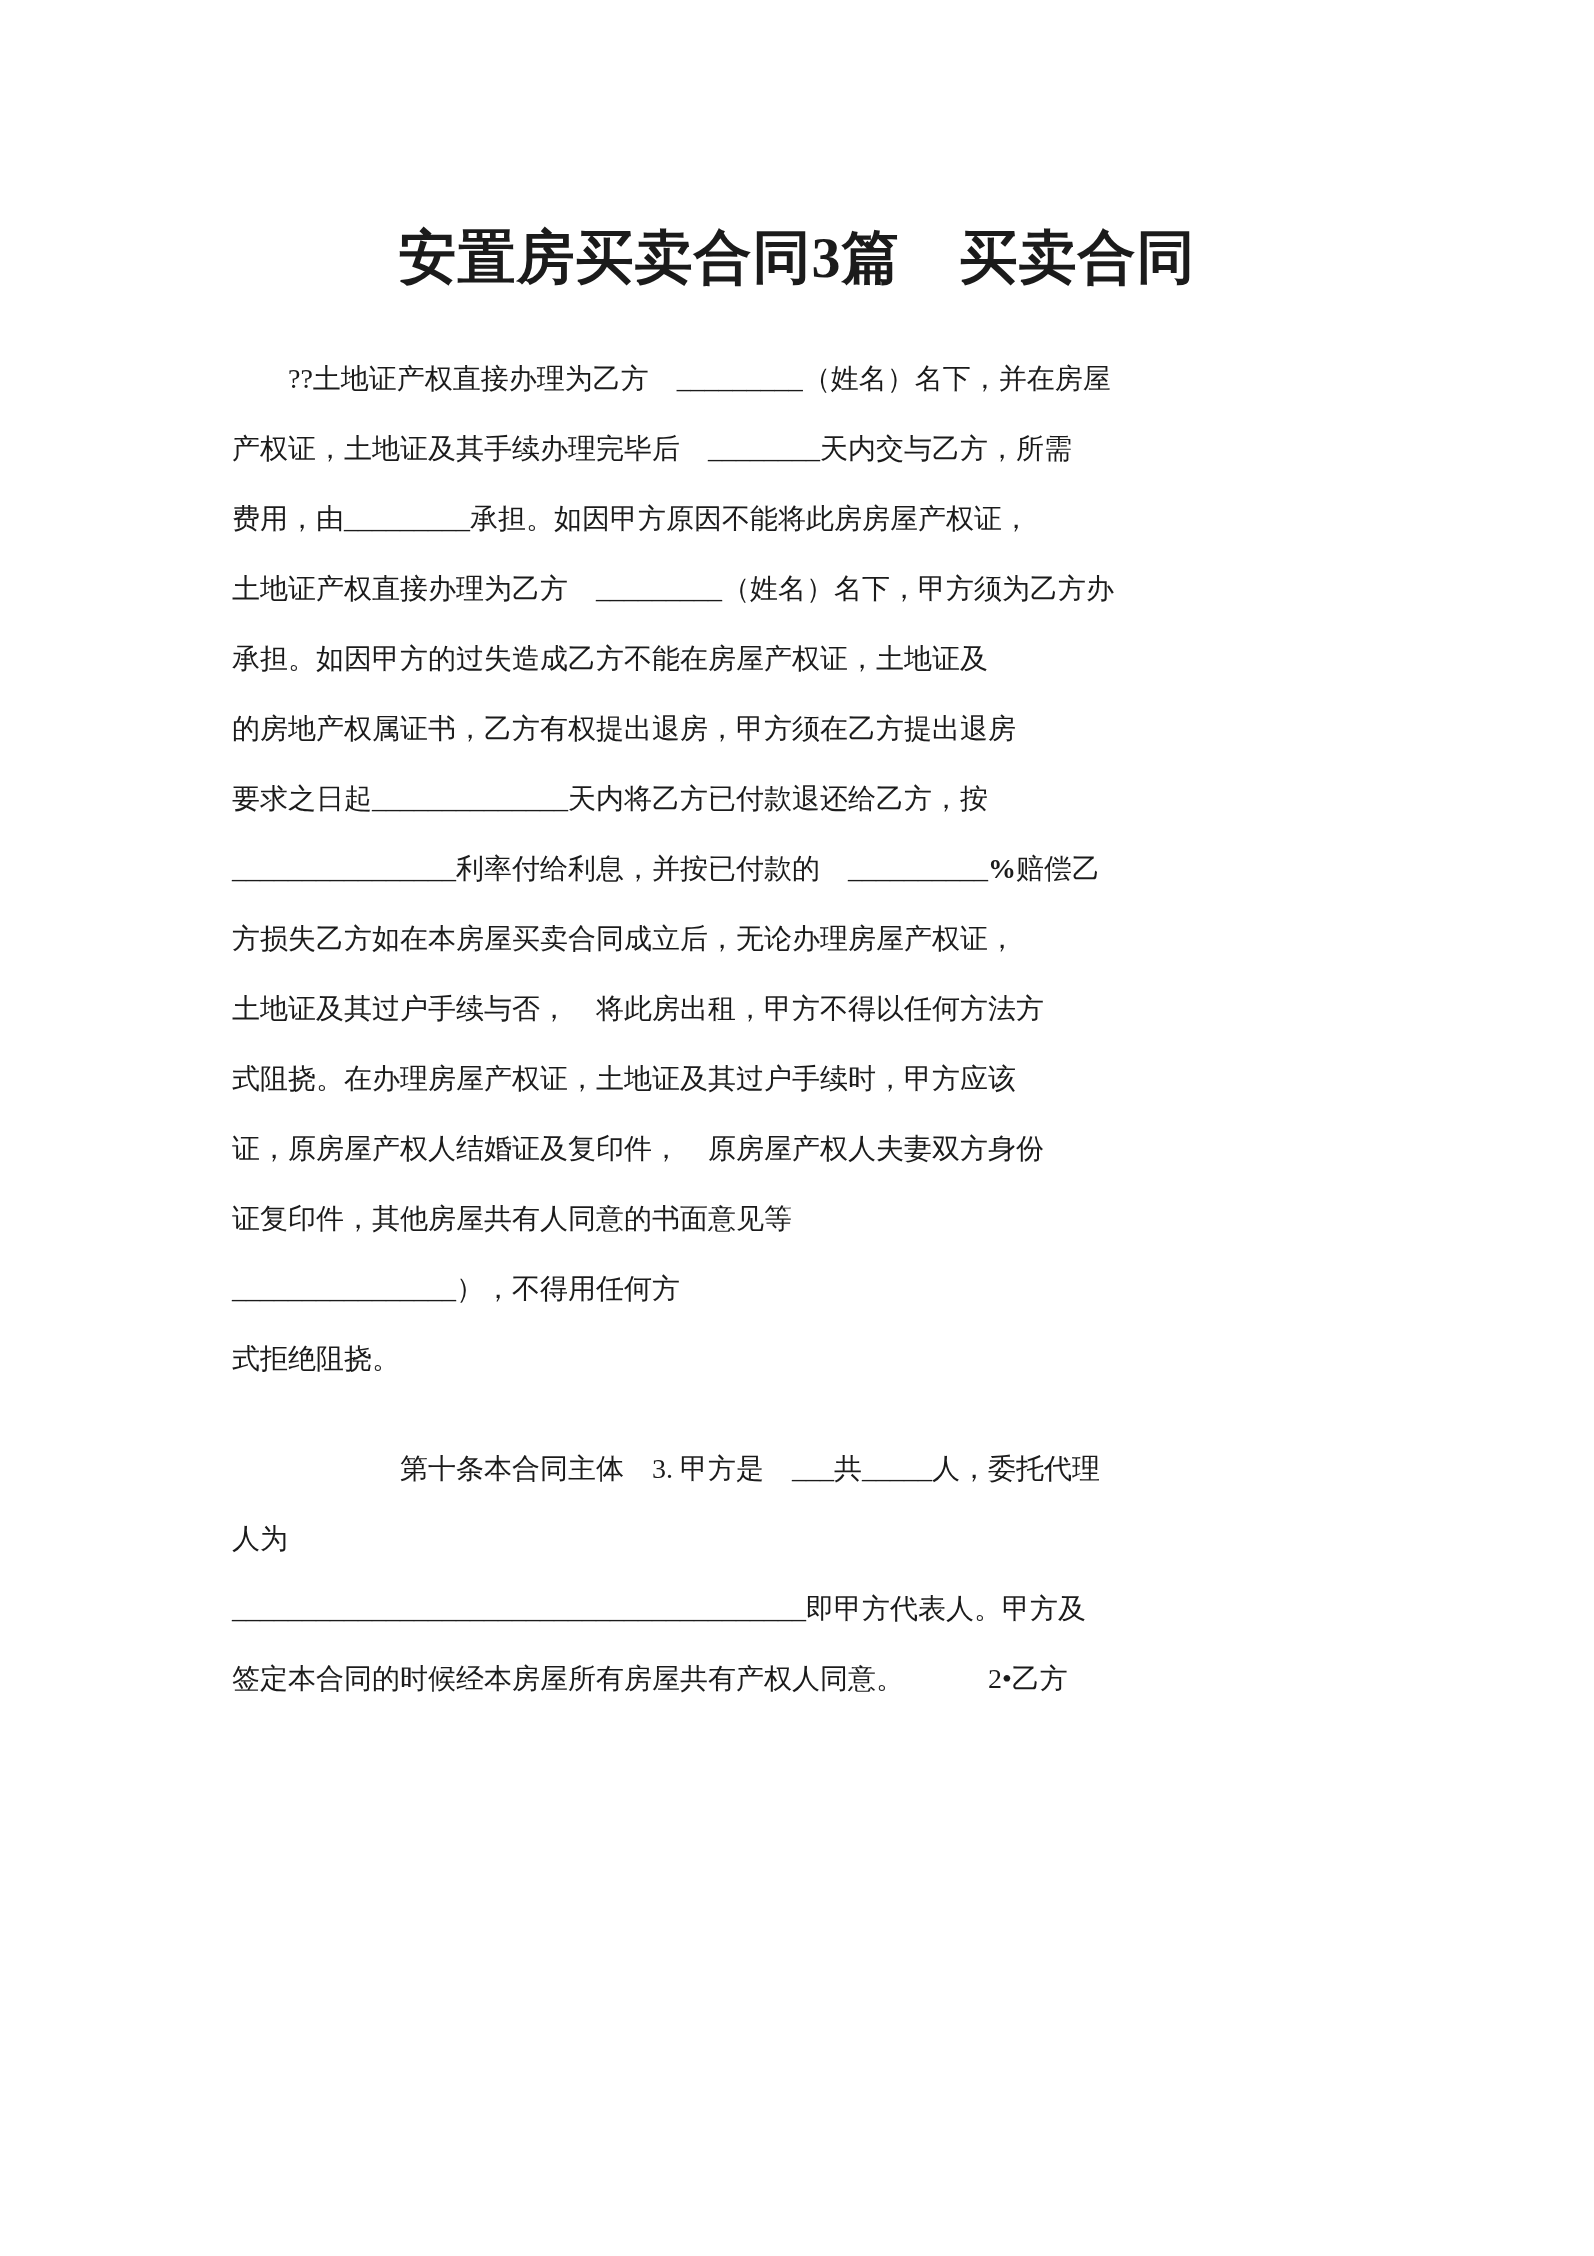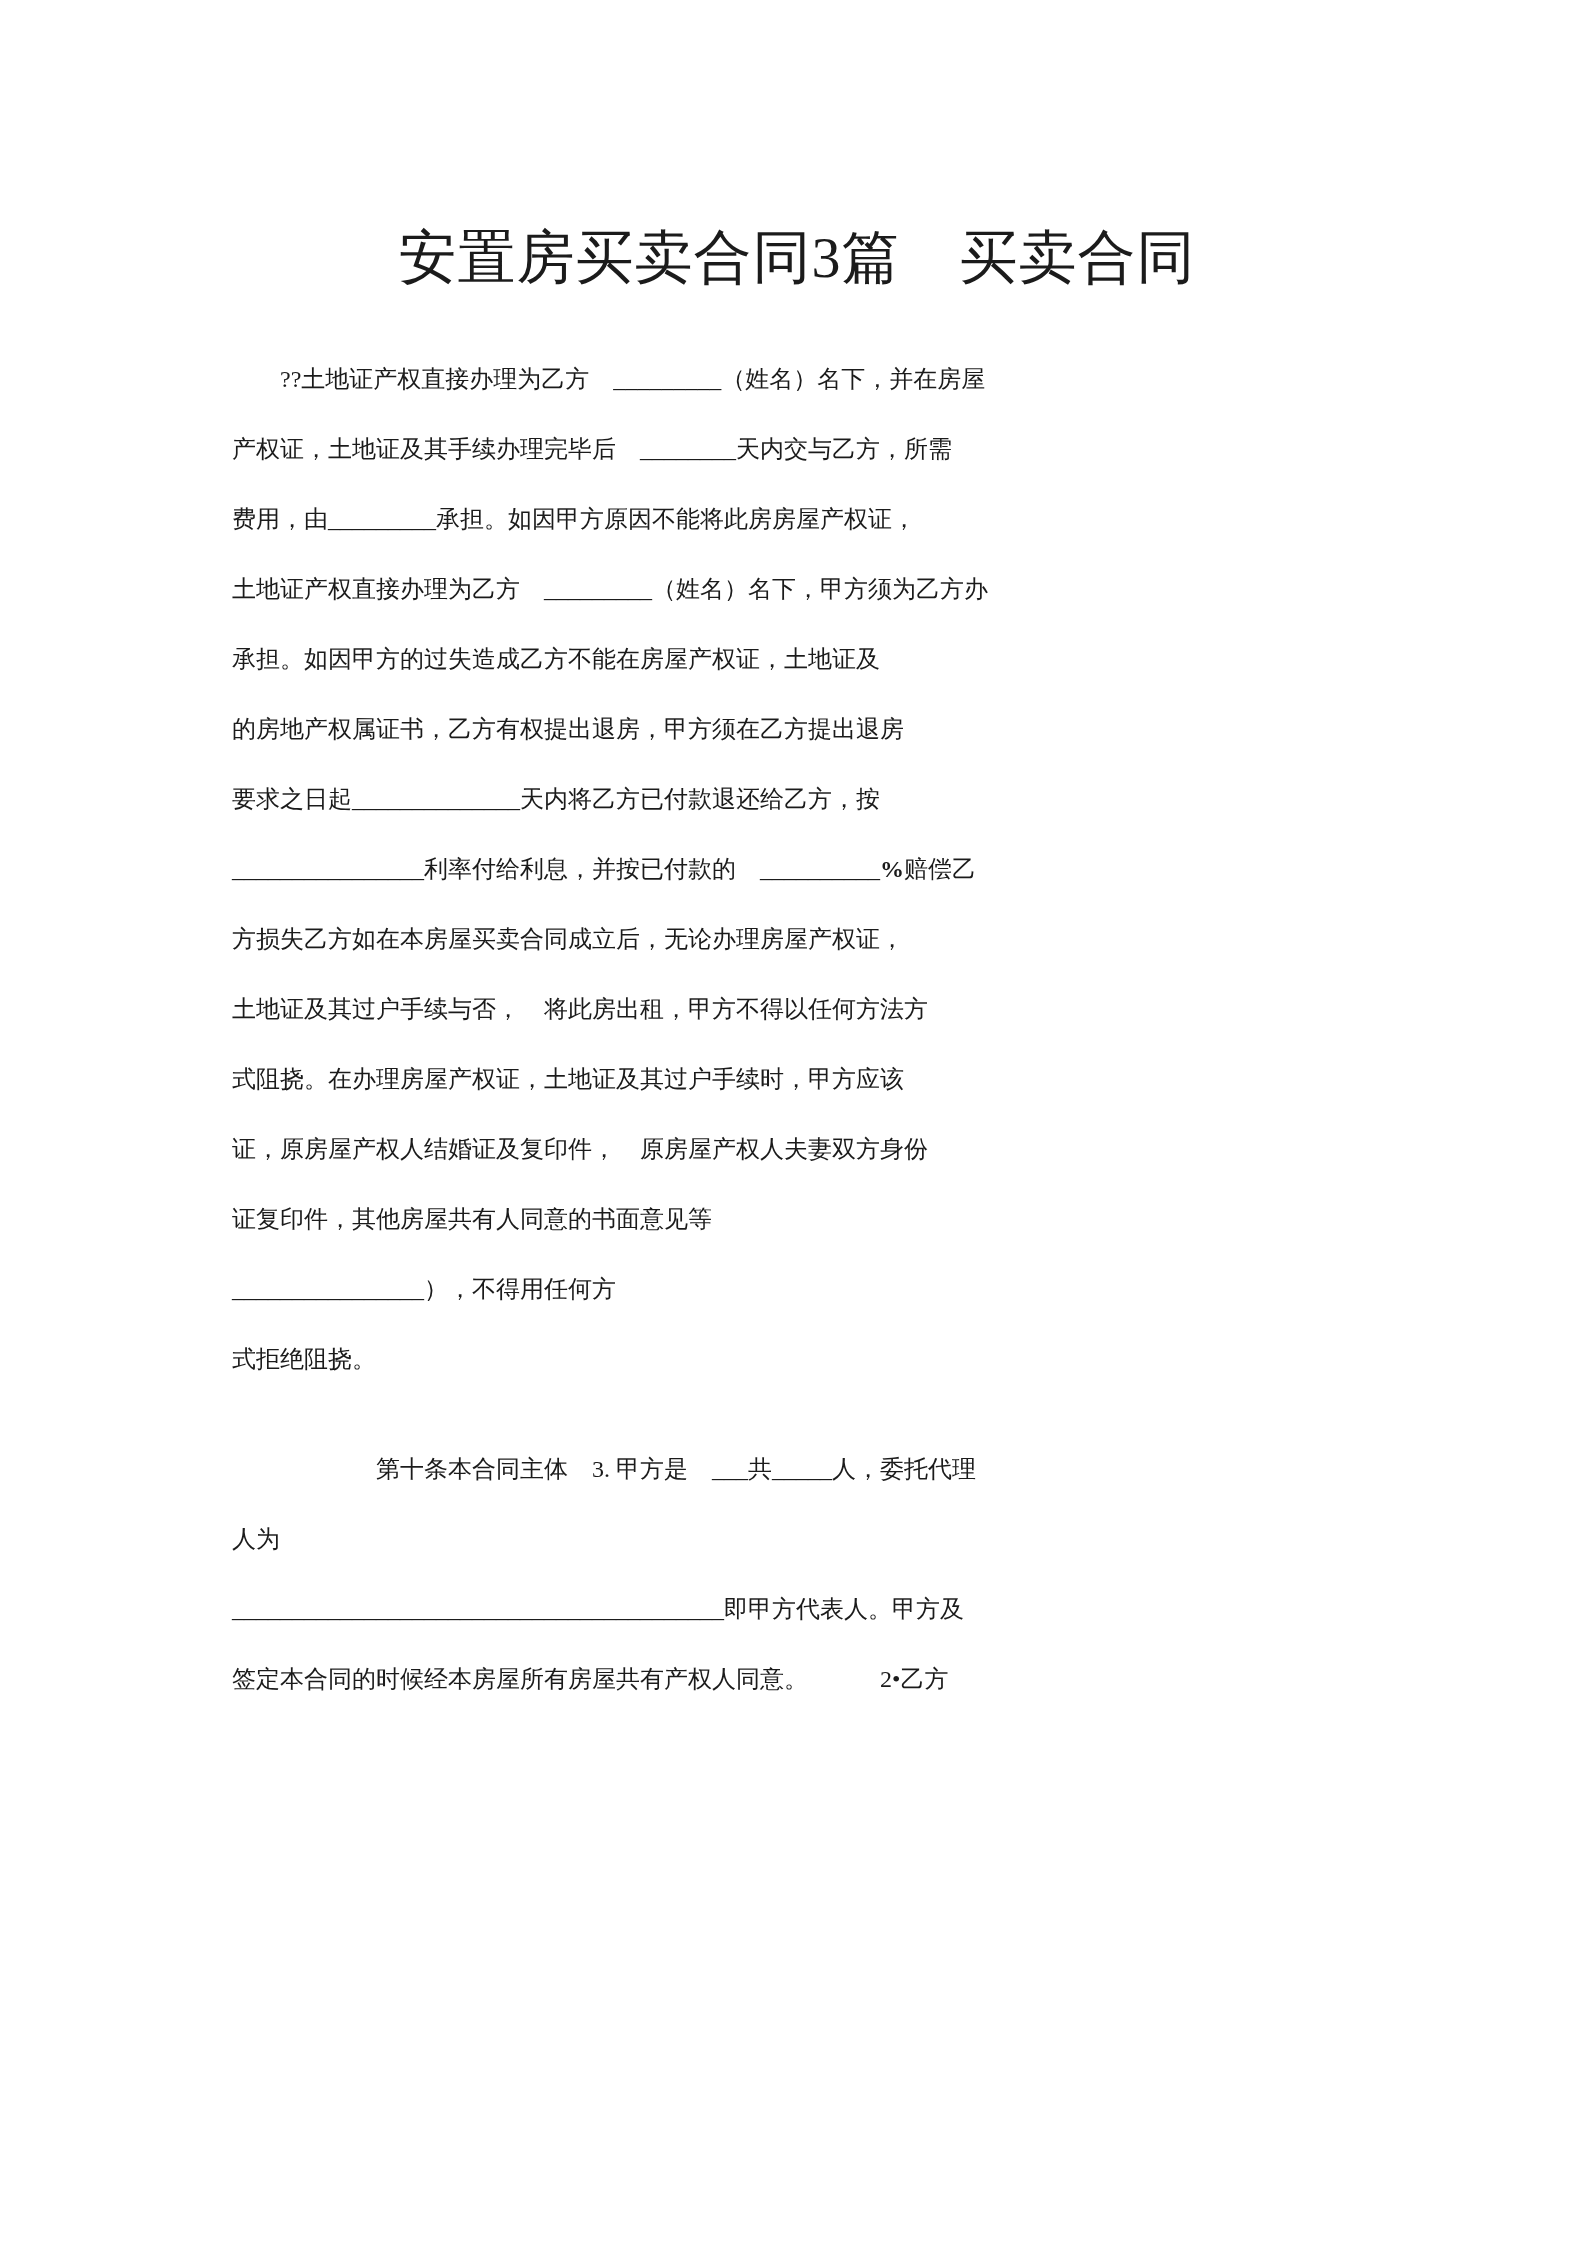--- a/index.html
+++ b/index.html
@@ -13,32 +13,32 @@
     height: 2256px;
     background: #ffffff;
     overflow: hidden;
     font-family: "Liberation Serif", "DejaVu Serif", serif;
     color: #1b1b1b;
   }
   .doc-title {
     margin-top: 218px;
     text-align: center;
     font-size: 58px;
-    font-weight: normal;
+    font-weight: bold;
     line-height: 80px;
     letter-spacing: 1px;
     white-space: pre;
   }
   .content {
     margin-top: 46px;
     padding-left: 232px;
     padding-right: 120px;
   }
   .line {
-    font-size: 24px;
+    font-size: 28px;
     line-height: 70px;
     height: 70px;
     white-space: pre;
   }
   .para-break {
     margin-top: 40px;
   }
   .bold {
     font-weight: bold;
   }

